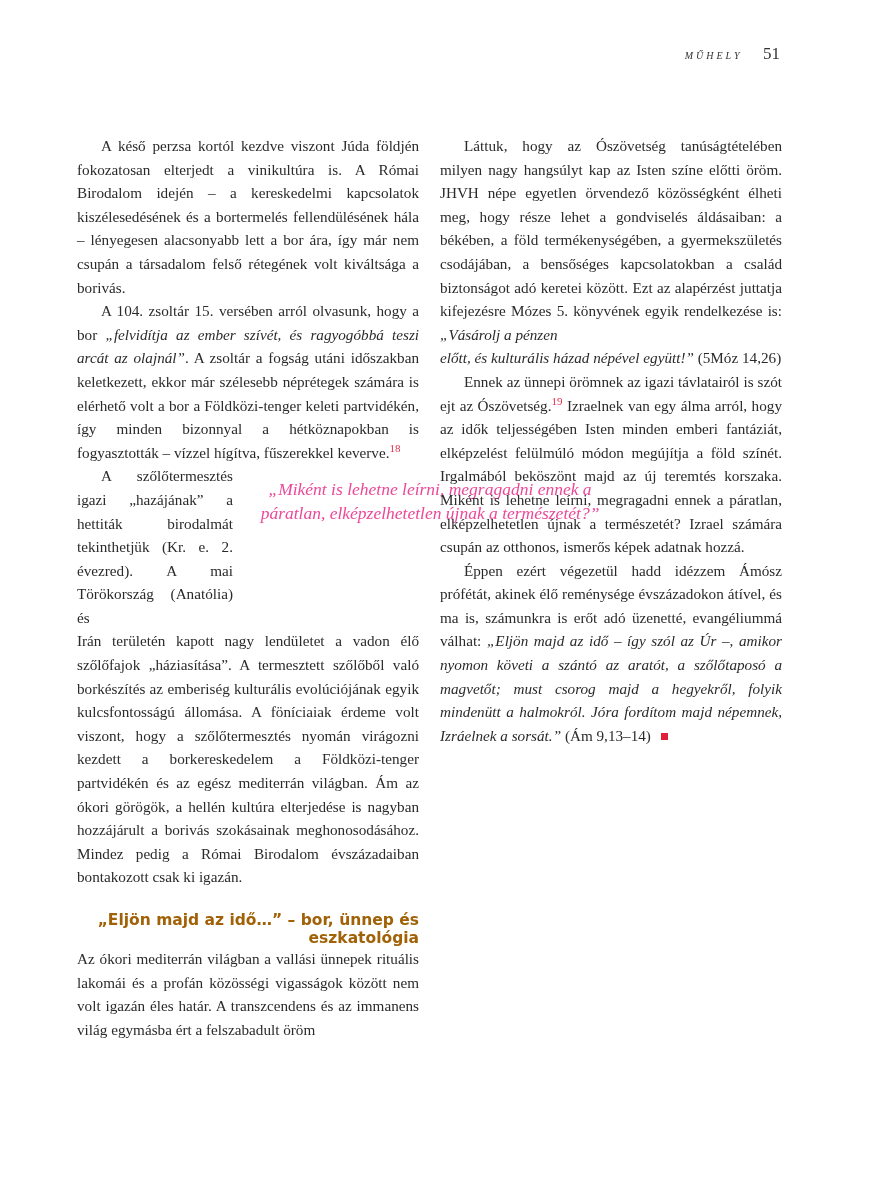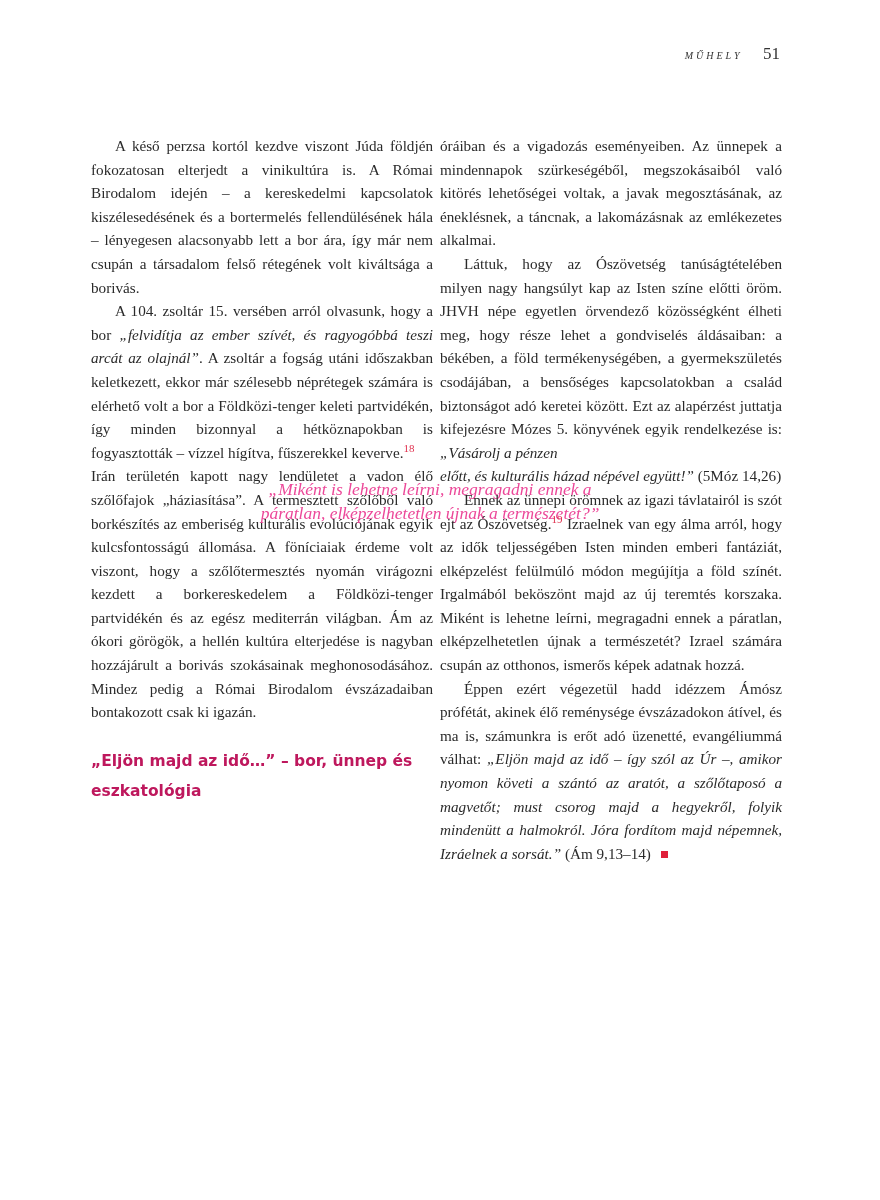--- a/index.html
+++ b/index.html
@@ -4,53 +4,54 @@
 <style>
   html, body { margin: 0; padding: 0; background: #ffffff; }
   body { width: 880px; height: 1200px; position: relative; overflow: hidden;
          font-family: "DejaVu Serif", "Liberation Serif", serif; color: #2a2a2a; }
   .running-head { position: absolute; top: 44px; right: 100px; font-size: 10px; color: #333;
                   font-family: "Liberation Serif", serif; }
   .running-head .section { font-style: italic; letter-spacing: 3px; margin-right: 18px; }
   .running-head .pgnum { font-size: 17px; }
   .col { position: absolute; top: 134px; width: 342px; font-size: 15.2px; line-height: 23.6px;
          font-family: "Liberation Serif", serif; text-align: justify; }
-  .col-left { left: 91px; }
+  .col-left { left: 77px; }
   .col-right { left: 440px; }
   .col p { margin: 0; text-indent: 24px; hyphens: auto; }
   .col p.noindent { text-indent: 0; }
   .col em { }
   sup.fn { color: #e0304e; font-size: 11px; vertical-align: 6px; line-height: 0; }
   .wrap-left { float: left; width: 156px; margin-right: 10px; }
   .heading { font-family: "DejaVu Sans", sans-serif; font-weight: bold; font-size: 15.5px;
-             line-height: 30px; margin-top: 22px; color: #be185d; text-align: left; }
+             line-height: 18px; margin-top: 22px; color: #a16207; text-align: right; }
   .pullquote { position: absolute; left: 250px; top: 478px; width: 360px; text-align: center;
                color: #ec4899; font-style: italic; font-size: 17.5px; line-height: 23.5px;
                font-family: "Liberation Serif", serif; }
   .quote-indent { margin-left: 170px; text-indent: 0 !important; }
   .endmark { display: inline-block; width: 7px; height: 7px; background: #e0203a; margin-left: 10px;
              vertical-align: 1px; }
 </style>
 </head>
 <body>
 
 <div class="running-head">
   <span class="section">MŰHELY</span>
   <span class="pgnum">51</span>
 </div>
 
 <div class="col col-left">
   <p>A késő perzsa kortól kezdve viszont Júda földjén fokozatosan elterjedt a vinikultúra is. A Római Birodalom idején – a kereskedelmi kapcsolatok kiszélesedésének és a bortermelés fellendülésének hála – lényegesen alacsonyabb lett a bor ára, így már nem csupán a társadalom felső rétegének volt kiváltsága a borivás.</p>
   <p><span>A 104. zsoltár 15. versében arról olvasunk, hogy a bor </span><em>„felvidítja az ember szívét, és ragyogóbbá teszi arcát az olajnál”</em><span>. A zsoltár a fogság utáni időszakban keletkezett, ekkor már szélesebb néprétegek számára is elérhető volt a bor a Földközi-tenger keleti partvidékén, így minden bizonnyal a hétköznapokban is fogyasztották – vízzel hígítva, fűszerekkel keverve.</span><sup class="fn">18</sup></p>
+  <p class="wrap-left" style="text-align:justify;">A szőlőtermesztés igazi „hazájának” a hettiták birodalmát tekinthetjük (Kr. e. 2. évezred). A mai Törökország (Anatólia) és</p>
   <div style="clear:both"></div>
   <p class="noindent">Irán területén kapott nagy lendületet a vadon élő szőlőfajok „háziasítása”. A termesztett szőlőből való borkészítés az emberiség kulturális evolúciójának egyik kulcsfontosságú állomása. A föníciaiak érdeme volt viszont, hogy a szőlőtermesztés nyomán virágozni kezdett a borkereskedelem a Földközi-tenger partvidékén és az egész mediterrán világban. Ám az ókori görögök, a hellén kultúra elterjedése is nagyban hozzájárult a borivás szokásainak meghonosodásához. Mindez pedig a Római Birodalom évszázadaiban bontakozott csak ki igazán.</p>
   <div class="heading">„Eljön majd az idő…” – bor, ünnep és eszkatológia</div>
+  <p class="noindent">Az ókori mediterrán világban a vallási ünnepek rituális lakomái és a profán közösségi vigasságok között nem volt igazán éles határ. A transzcendens és az immanens világ egymásba ért a felszabadult öröm</p>
 </div>
 
 <div class="pullquote">„Miként is lehetne leírni, megragadni ennek a páratlan, elképzelhetetlen újnak a természetét?”</div>
 
 <div class="col col-right">
-  <p class="noindent">óráiban és a vigadozás eseményeiben. Az ünnepek a mindennapok szürkeségéből, megszokásaiból való kitörés lehetőségei voltak, a javak megosztásának, az éneklésnek, a táncnak, a lakomázásnak az emlékezetes alkalmai.</p>
   <p><span>Láttuk, hogy az Ószövetség tanúságtételében milyen nagy hangsúlyt kap az Isten színe előtti öröm. JHVH népe egyetlen örvendező közösségként élheti meg, hogy része lehet a gondviselés áldásaiban: a békében, a föld termékenységében, a gyermekszületés csodájában, a bensőséges kapcsolatokban a család biztonságot adó keretei között. Ezt az alapérzést juttatja kifejezésre Mózes 5. könyvének egyik rendelkezése is: </span><em>„Vásárolj a pénzen</em></p>
   <p class="noindent"><em>előtt, és kulturális házad népével együtt!”</em><span> (5Móz 14,26)</span></p>
   <p><span>Ennek az ünnepi örömnek az igazi távlatairól is szót ejt az Ószövetség.</span><sup class="fn">19</sup><span> Izraelnek van egy álma arról, hogy az idők teljességében Isten minden emberi fantáziát, elképzelést felülmúló módon megújítja a föld színét. Irgalmából beköszönt majd az új teremtés korszaka. Miként is lehetne leírni, megragadni ennek a páratlan, elképzelhetetlen újnak a természetét? Izrael számára csupán az otthonos, ismerős képek adatnak hozzá.</span></p>
   <p><span>Éppen ezért végezetül hadd idézzem Ámósz prófétát, akinek élő reménysége évszázadokon átível, és ma is, számunkra is erőt adó üzenetté, evangéliummá válhat: </span><em>„Eljön majd az idő – így szól az Úr –, amikor nyomon követi a szántó az aratót, a szőlőtaposó a magvetőt; must csorog majd a hegyekről, folyik mindenütt a halmokról. Jóra fordítom majd népemnek, Izráelnek a sorsát.”</em><span> (Ám 9,13–14)</span><span class="endmark"></span></p>
 </div>
 
 </body></html>

